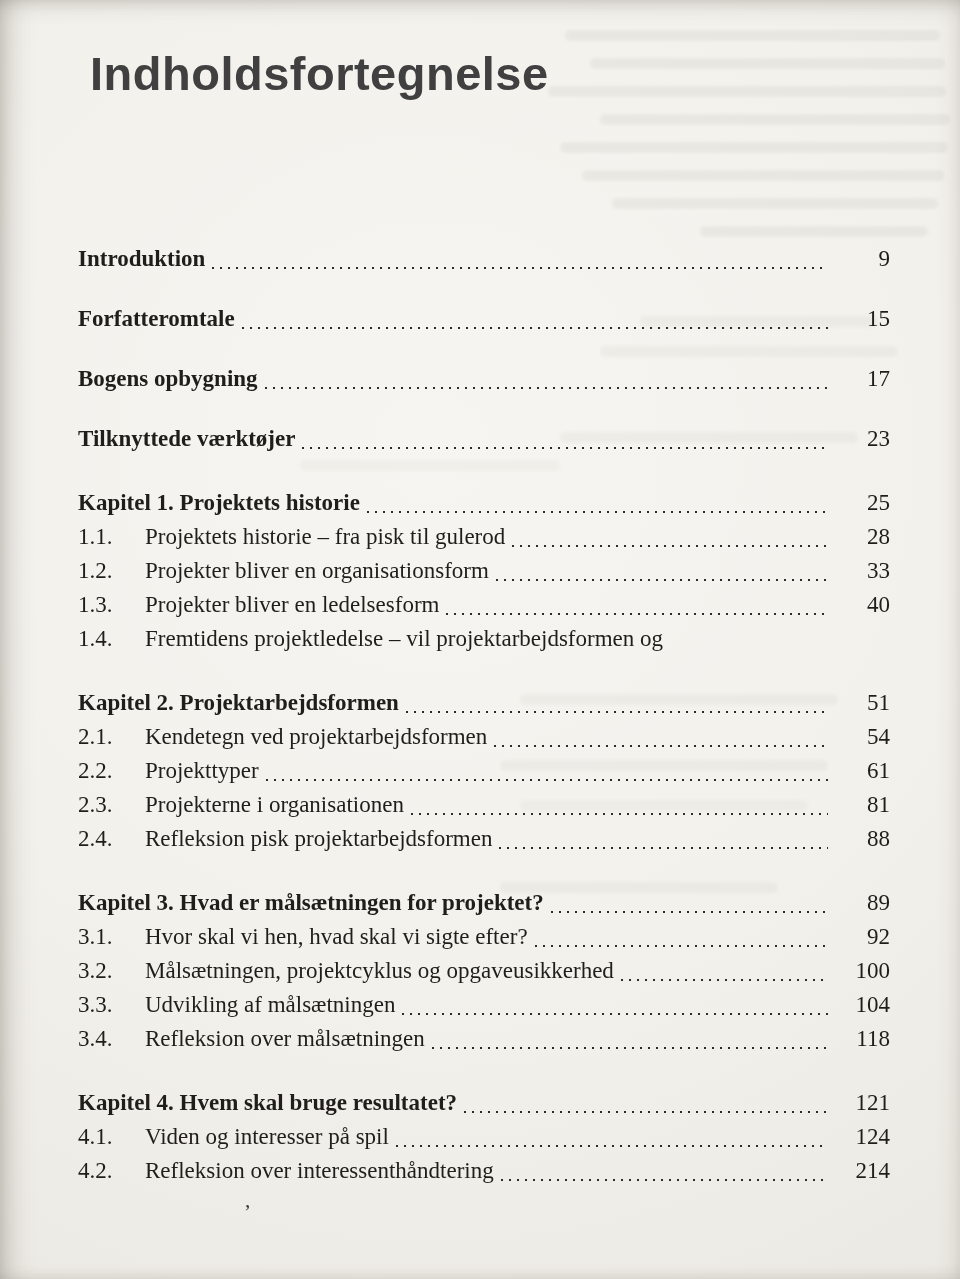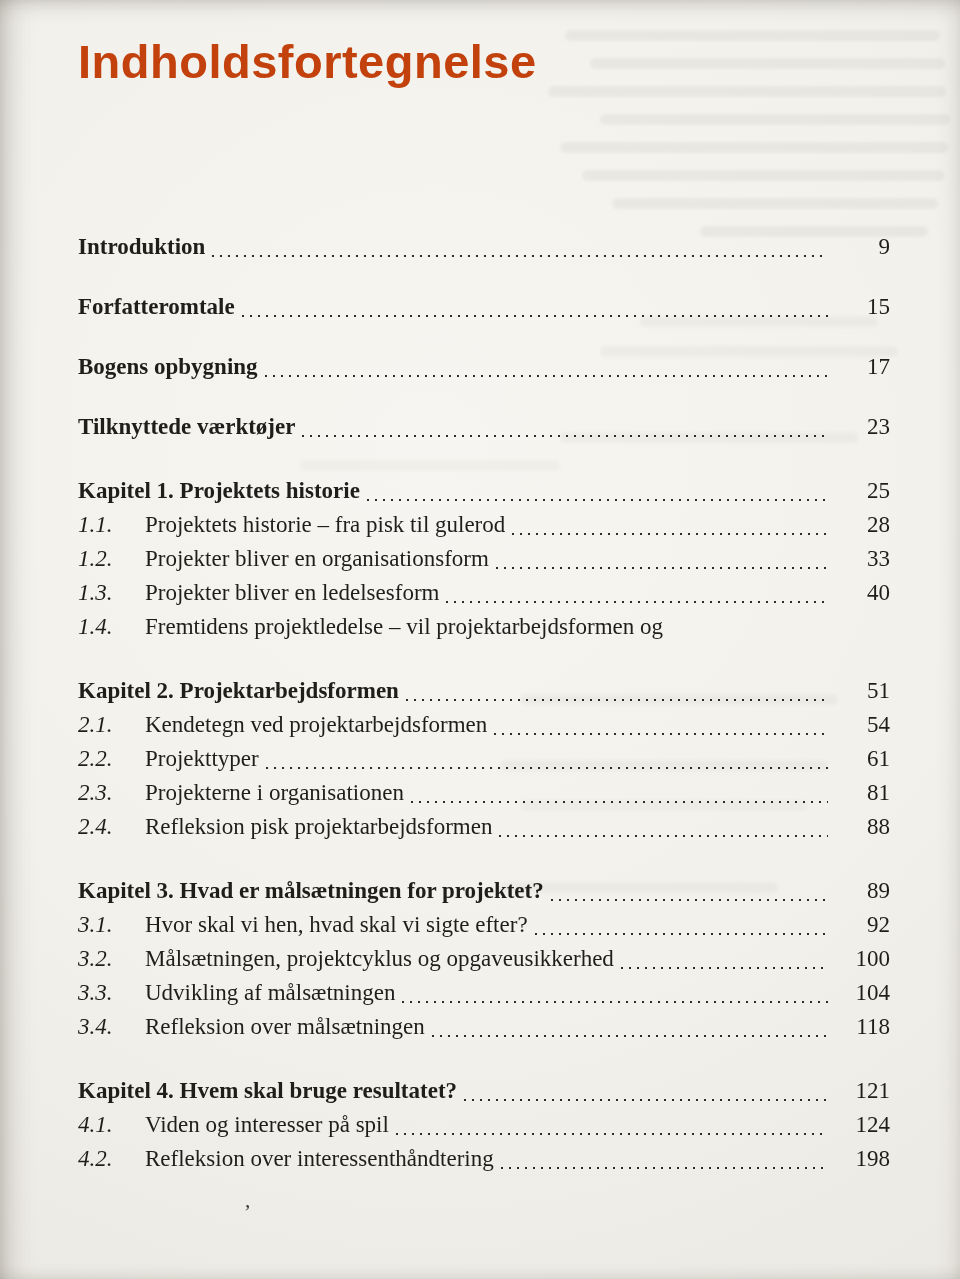--- a/index.html
+++ b/index.html
@@ -25,31 +25,31 @@
     padding: 36px 70px 0 78px;
     box-sizing: border-box;
     z-index: 2;
   }
   .title {
     font-family: "Liberation Sans", sans-serif;
     font-size: 47px;
     line-height: 52px;
     font-weight: 600;
     letter-spacing: 0.5px;
-    color: #c2410c;
-    margin: 0;
+    color: #404040;
+    margin: 12px;
   }
   .toc { margin-top: 142px; font-size: 23px; line-height: 34px; }
   .row { display: flex; align-items: flex-end; }
   .row .label { white-space: nowrap; }
   .row.main  { margin-top: 26px; }
   .row.main:first-child { margin-top: 15px; }
   .row.chapter { margin-top: 30px; }
   .row.main .label, .row.chapter .label { font-weight: bold; }
-  .num { display: inline-block; width: 67px; flex: 0 0 67px; font-style: italic; }
+  .num { display: inline-block; width: 67px; flex: 0 0 67px; }
   .row.subcont { padding-left: 67px; }
   .leader {
     flex: 1 1 auto;
     min-width: 12px;
     height: 2px;
     align-self: flex-end;
     margin: 0 10px 7px 7px;
     background-image: repeating-linear-gradient(to right,
       #2e2c29 0, #2e2c29 2px, transparent 2px, transparent 8px);
   }
@@ -206,20 +206,20 @@
       <div class="row sub">
         <span class="num">4.1.</span>
         <span class="label">Viden og interesser på spil</span>
         <span class="leader"></span>
         <span class="pageno">124</span>
       </div>
       <div class="row sub">
         <span class="num">4.2.</span>
         <span class="label">Refleksion over interessenthåndtering</span>
         <span class="leader"></span>
-        <span class="pageno">198</span>
+        <span class="pageno">214</span>
       </div>
     </div>
 </div>
 
 <span class="stray">’</span>
 
 <div class="edge-shade"></div>
 
 </body></html>

